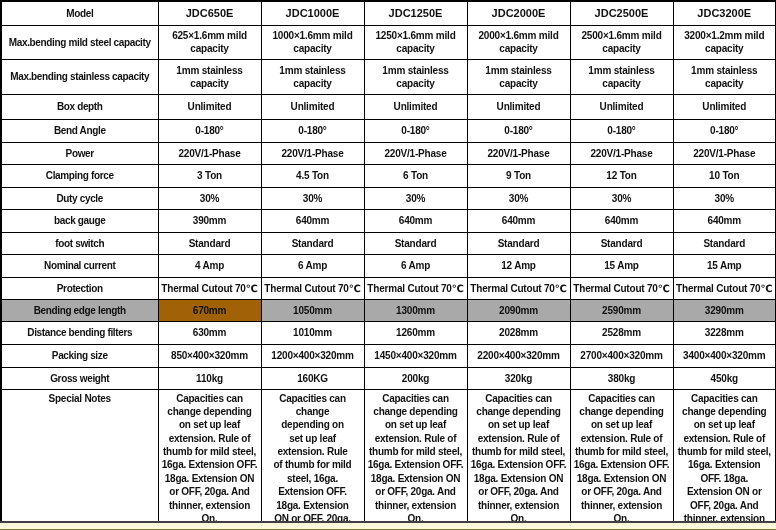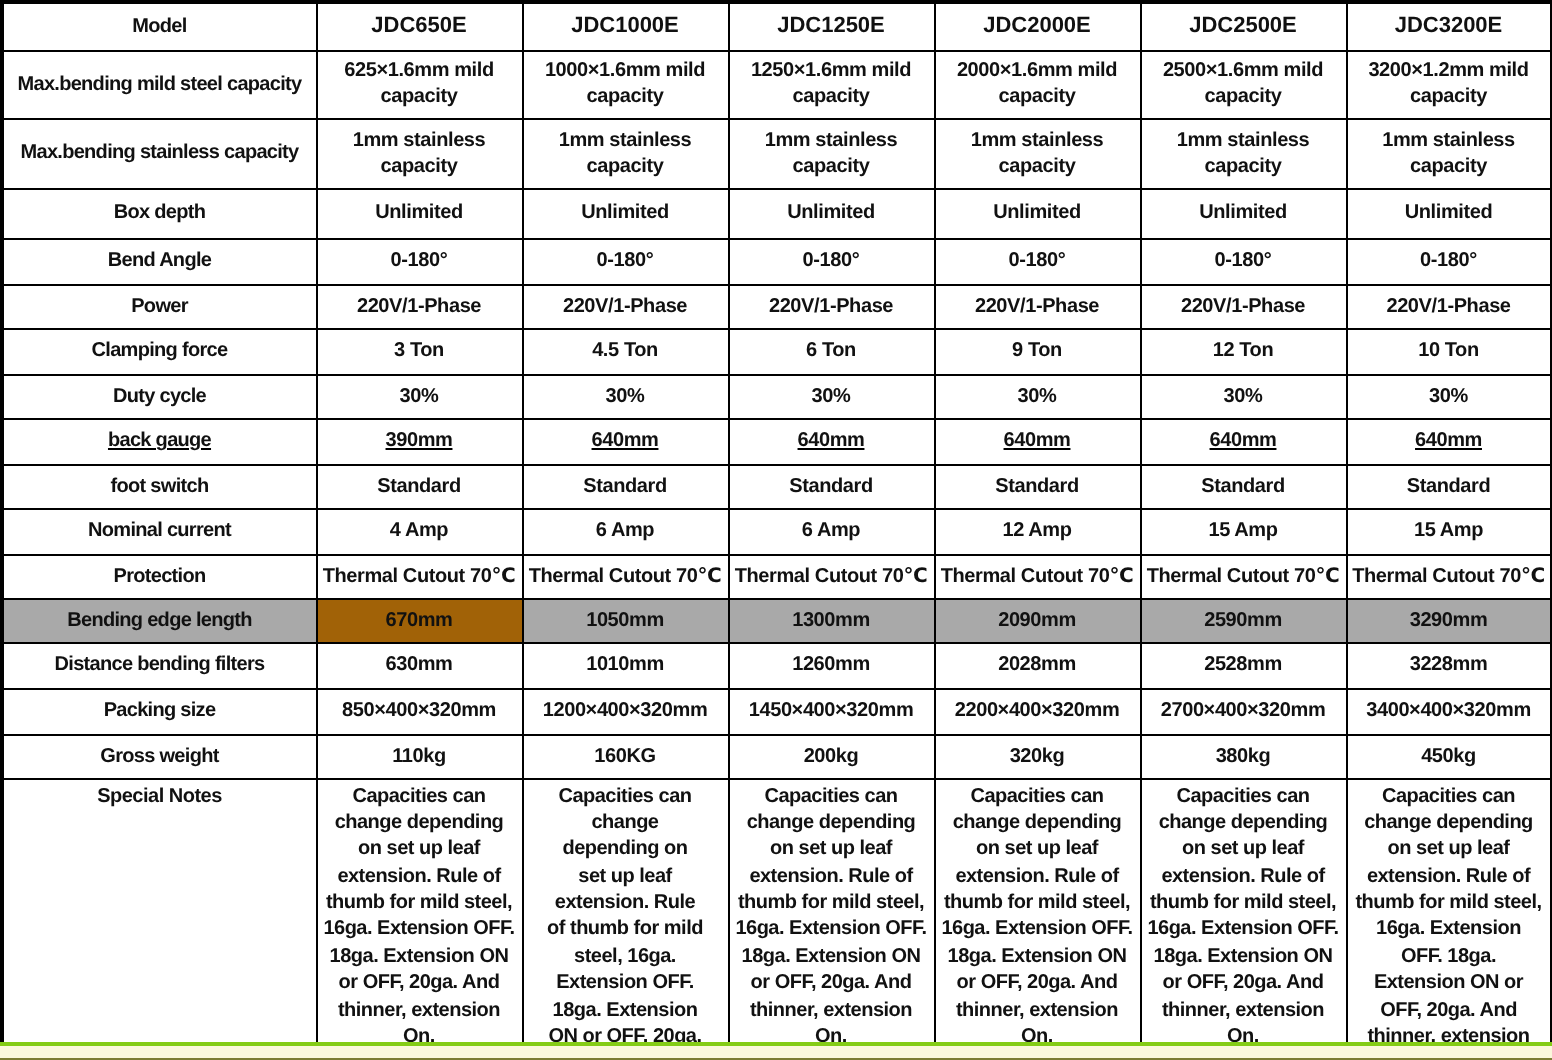--- a/index.html
+++ b/index.html
@@ -9,21 +9,21 @@
     height: 530px;
     background: #ffffff;
     overflow: hidden;
     font-family: "Liberation Sans", "DejaVu Sans", sans-serif;
   }
   .table-clip {
     width: 776px;
     height: 523px;
     overflow: hidden;
     box-sizing: border-box;
-    border-bottom: 2px solid #84cc16;
+    border-bottom: 2px solid #404040;
   }
   table.spec {
     border-collapse: collapse;
     table-layout: fixed;
     width: 776px;
     border: 2px solid #000;
   }
   table.spec td {
     border: 1px solid #000;
     padding: 0;
@@ -252,21 +252,21 @@
           <td>
             <span class="v">30%</span>
           </td>
           <td>
             <span class="v">30%</span>
           </td>
           <td>
             <span class="v">30%</span>
           </td>
         </tr>
-        <tr style="height: 23px; text-decoration: underline;">
+        <tr style="height: 23px;">
           <td class="label-cell">
             <span class="v">back gauge</span>
           </td>
           <td>
             <span class="v">390mm</span>
           </td>
           <td>
             <span class="v">640mm</span>
           </td>
           <td>

